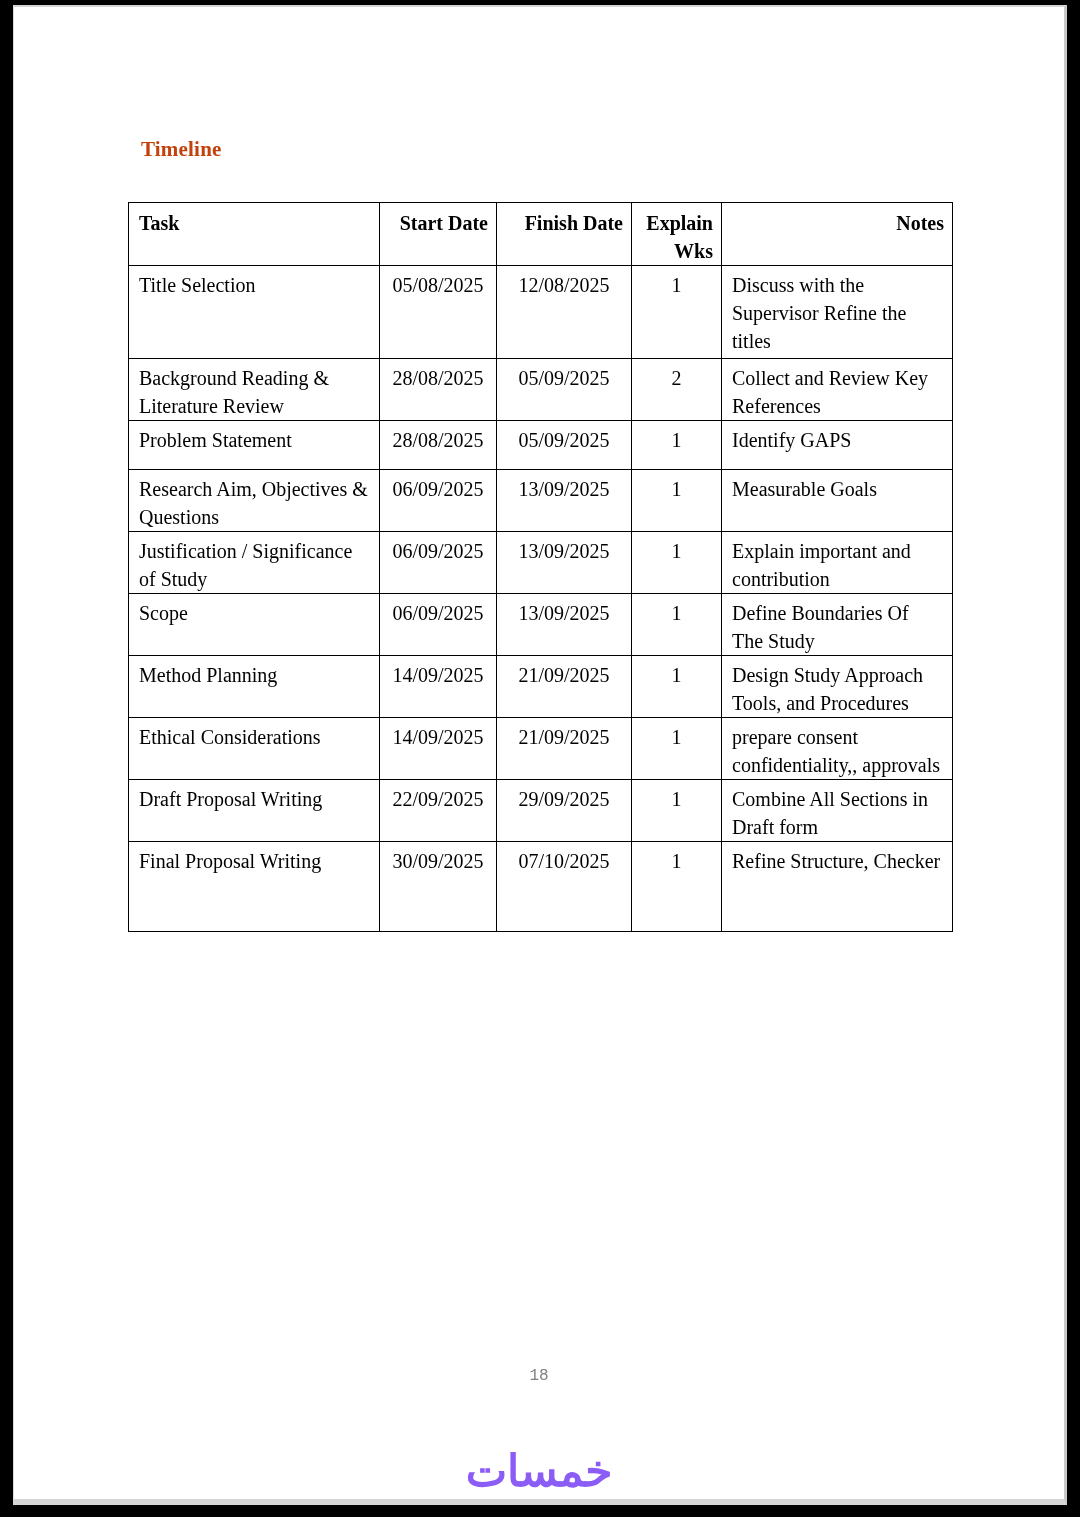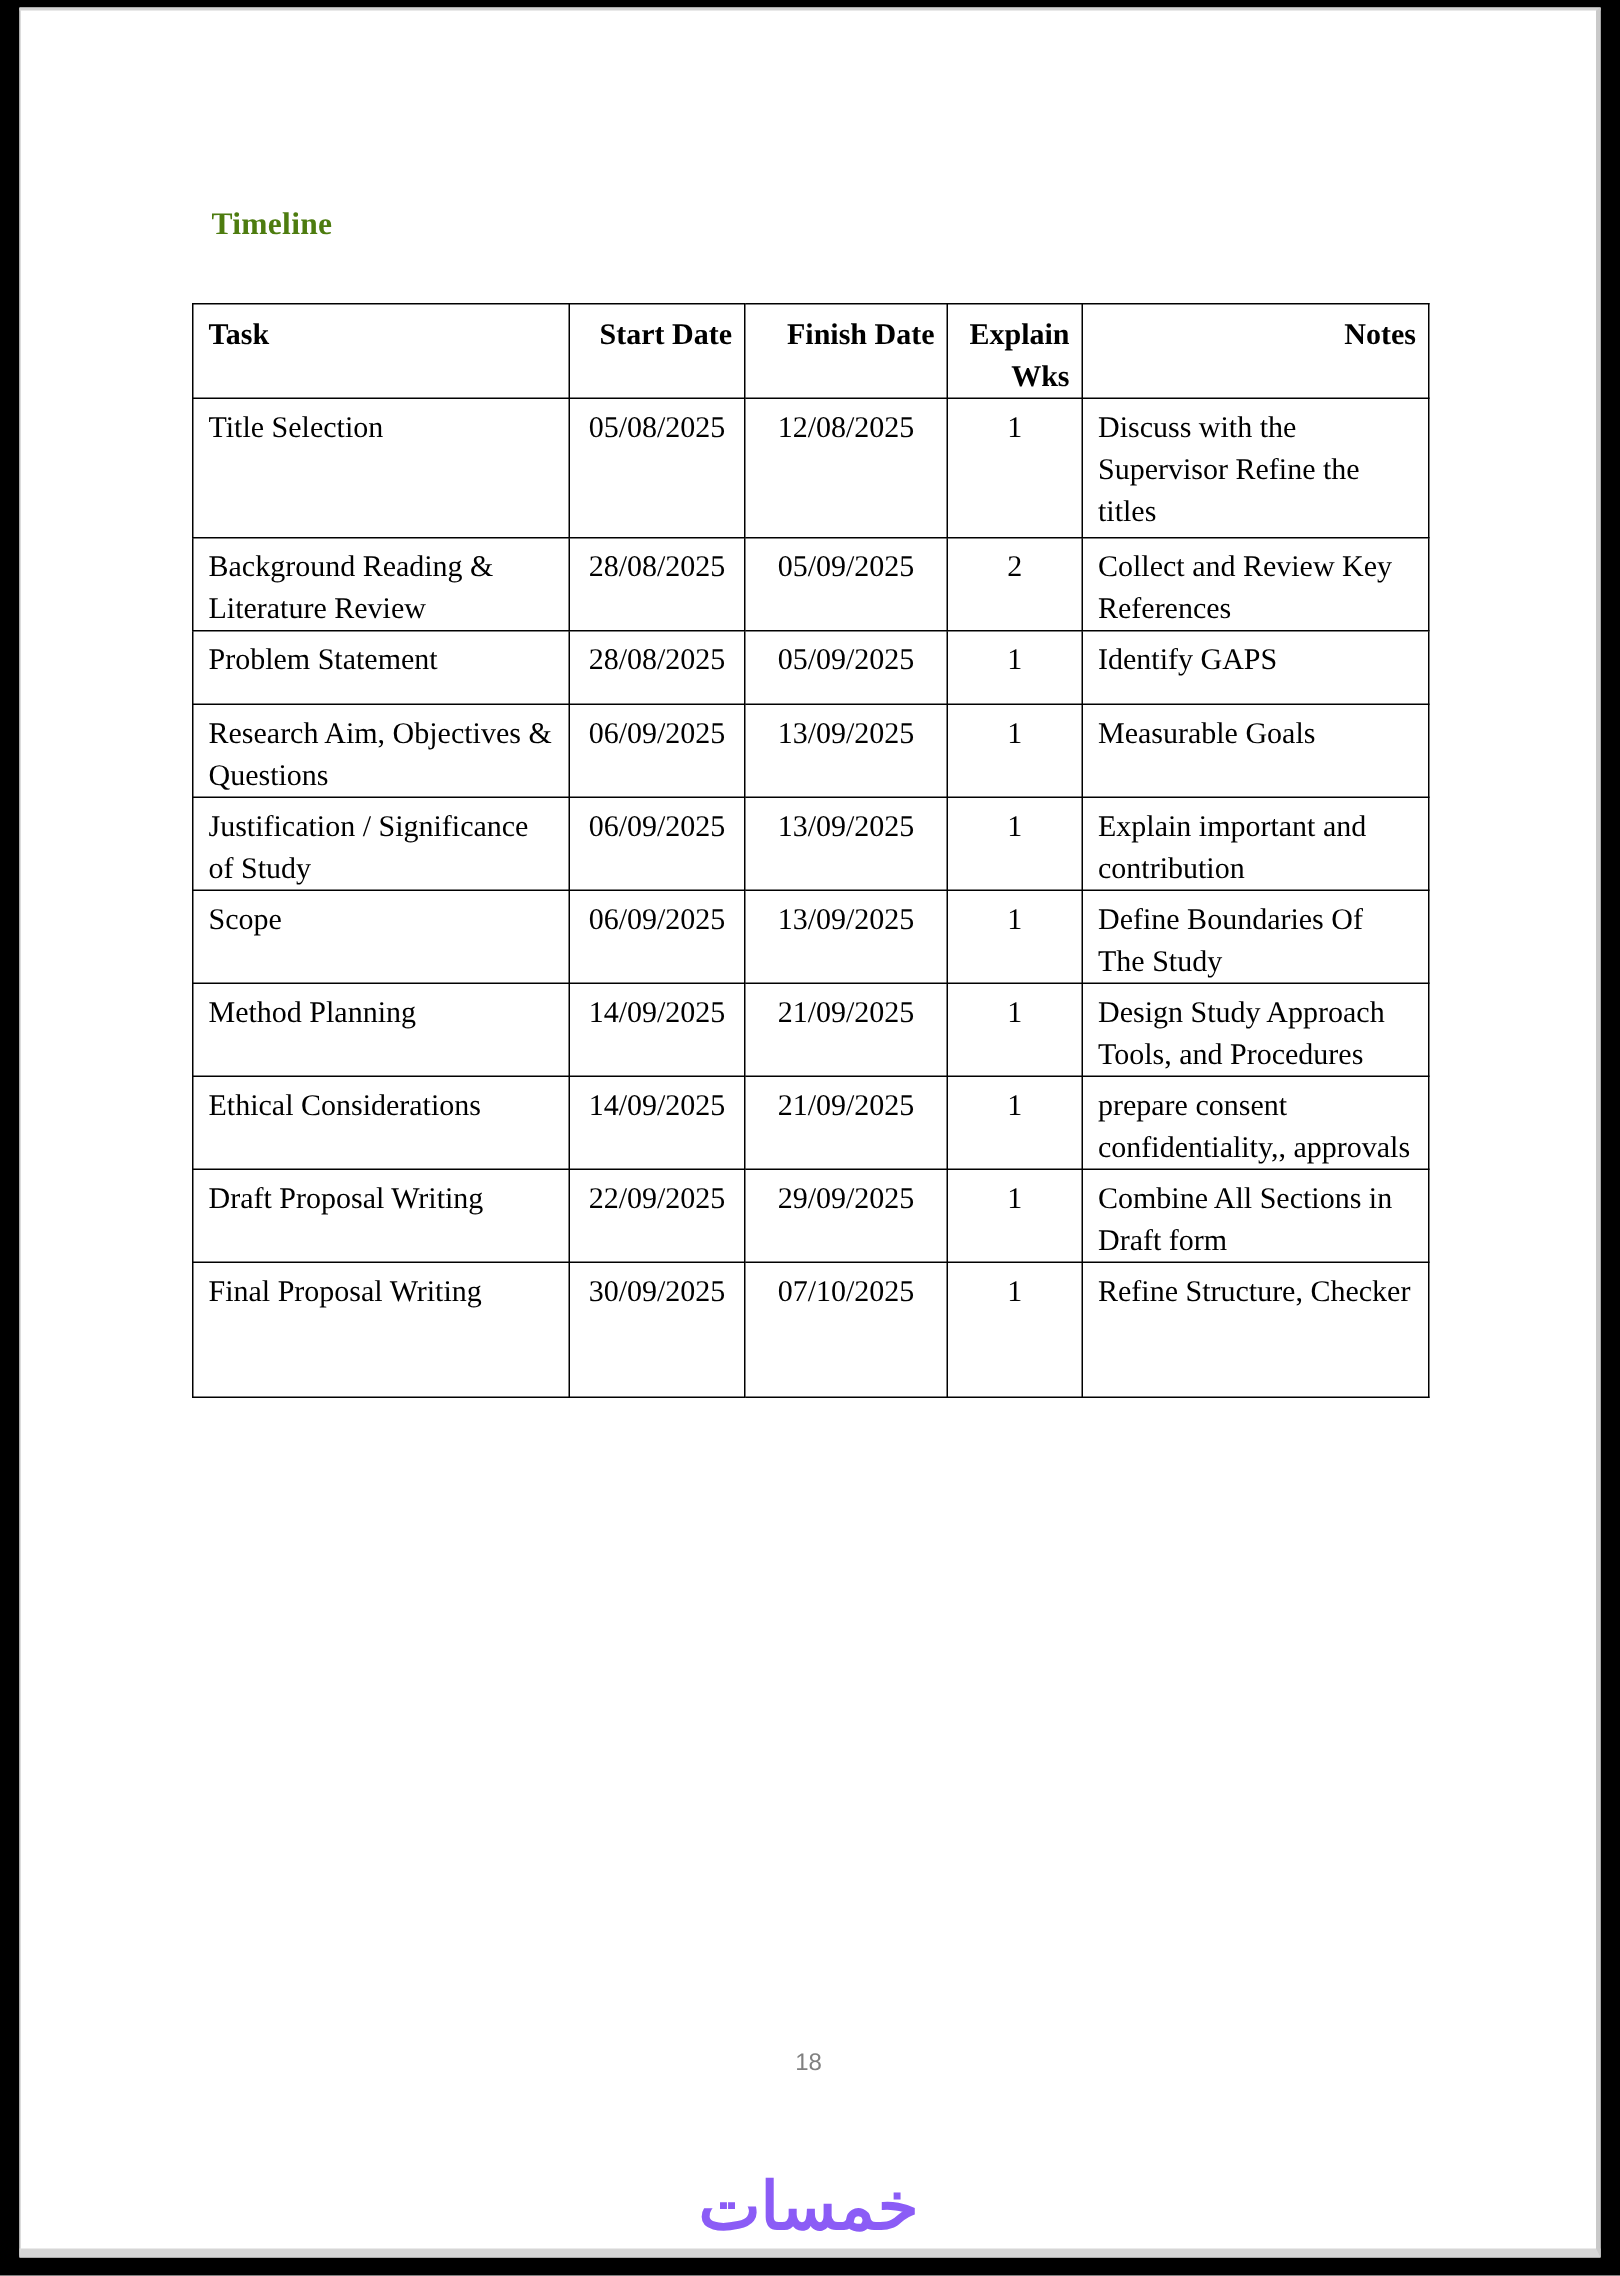--- a/index.html
+++ b/index.html
@@ -24,21 +24,21 @@
     border-bottom: 6px solid #d6d6d6;
     overflow: hidden;
   }
   .page-title {
     position: absolute;
     left: 127px;
     top: 130px;
     margin: 0;
     font-size: 21px;
     font-weight: bold;
-    color: #4d7c0f;
+    color: #c2410c;
     letter-spacing: 0.2px;
   }
   table.timeline {
     position: absolute;
     left: 114px;
     top: 195px;
     width: 824px;
     border-collapse: collapse;
     table-layout: fixed;
     font-size: 20px;
@@ -64,21 +64,21 @@
   tbody tr:nth-child(7)  { height: 61px; }
   tbody tr:nth-child(8)  { height: 57px; }
   tbody tr:nth-child(9)  { height: 57px; }
   tbody tr:nth-child(10) { height: 90px; }
   .page-number {
     position: absolute;
     left: 0;
     top: 1360px;
     width: 1050px;
     text-align: center;
-    font-family: Liberation Sans, sans-serif;
+    font-family: Liberation Mono, monospace;
     font-size: 16px;
     color: #808080;
   }
   .watermark {
     position: absolute;
     left: 0;
     top: 1438px;
     width: 1050px;
     text-align: center;
     font-family: Liberation Sans, sans-serif;

